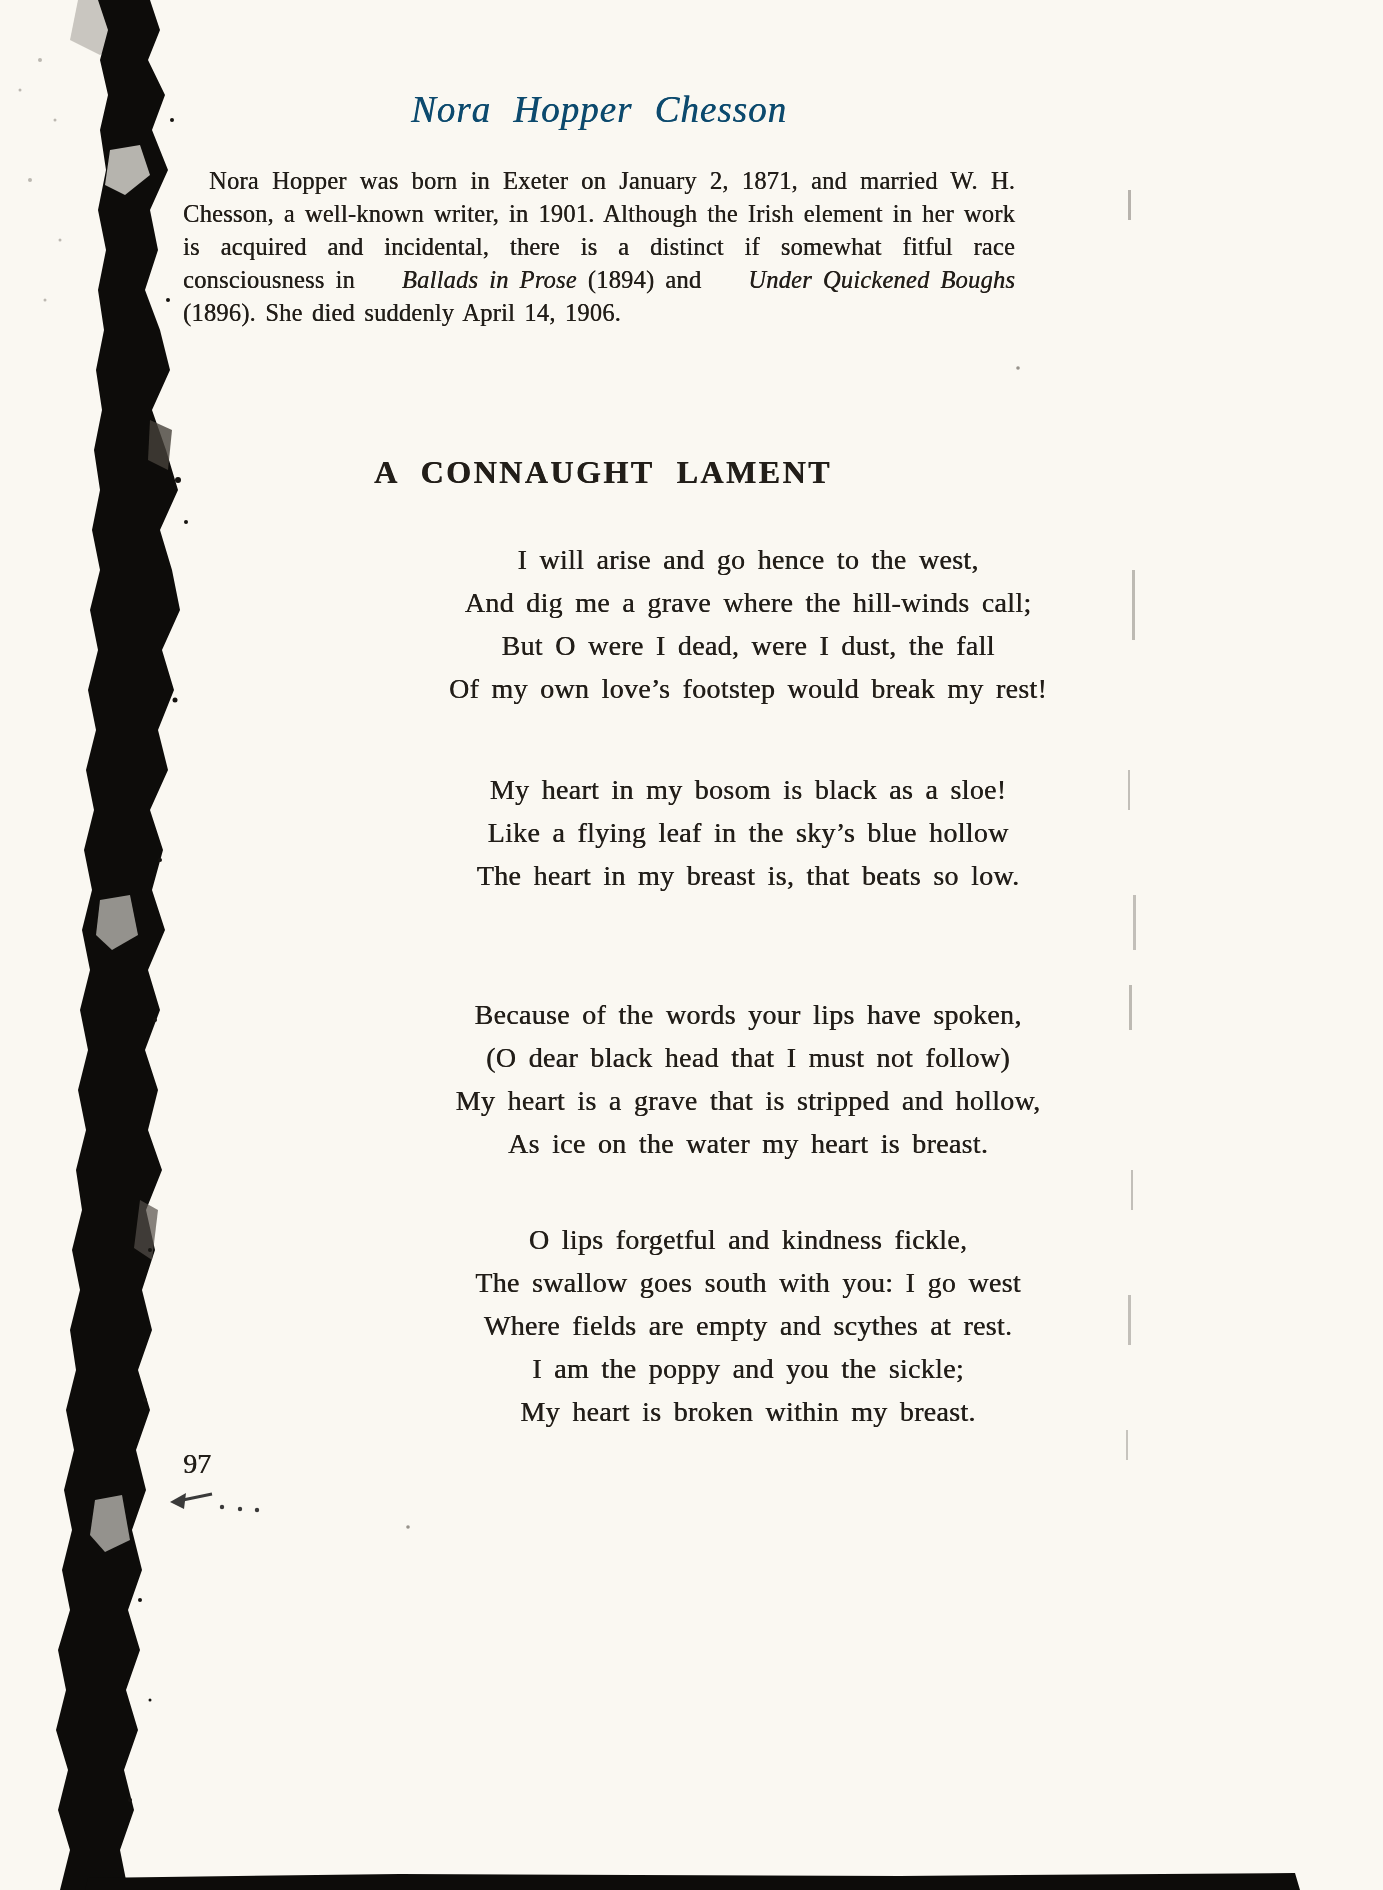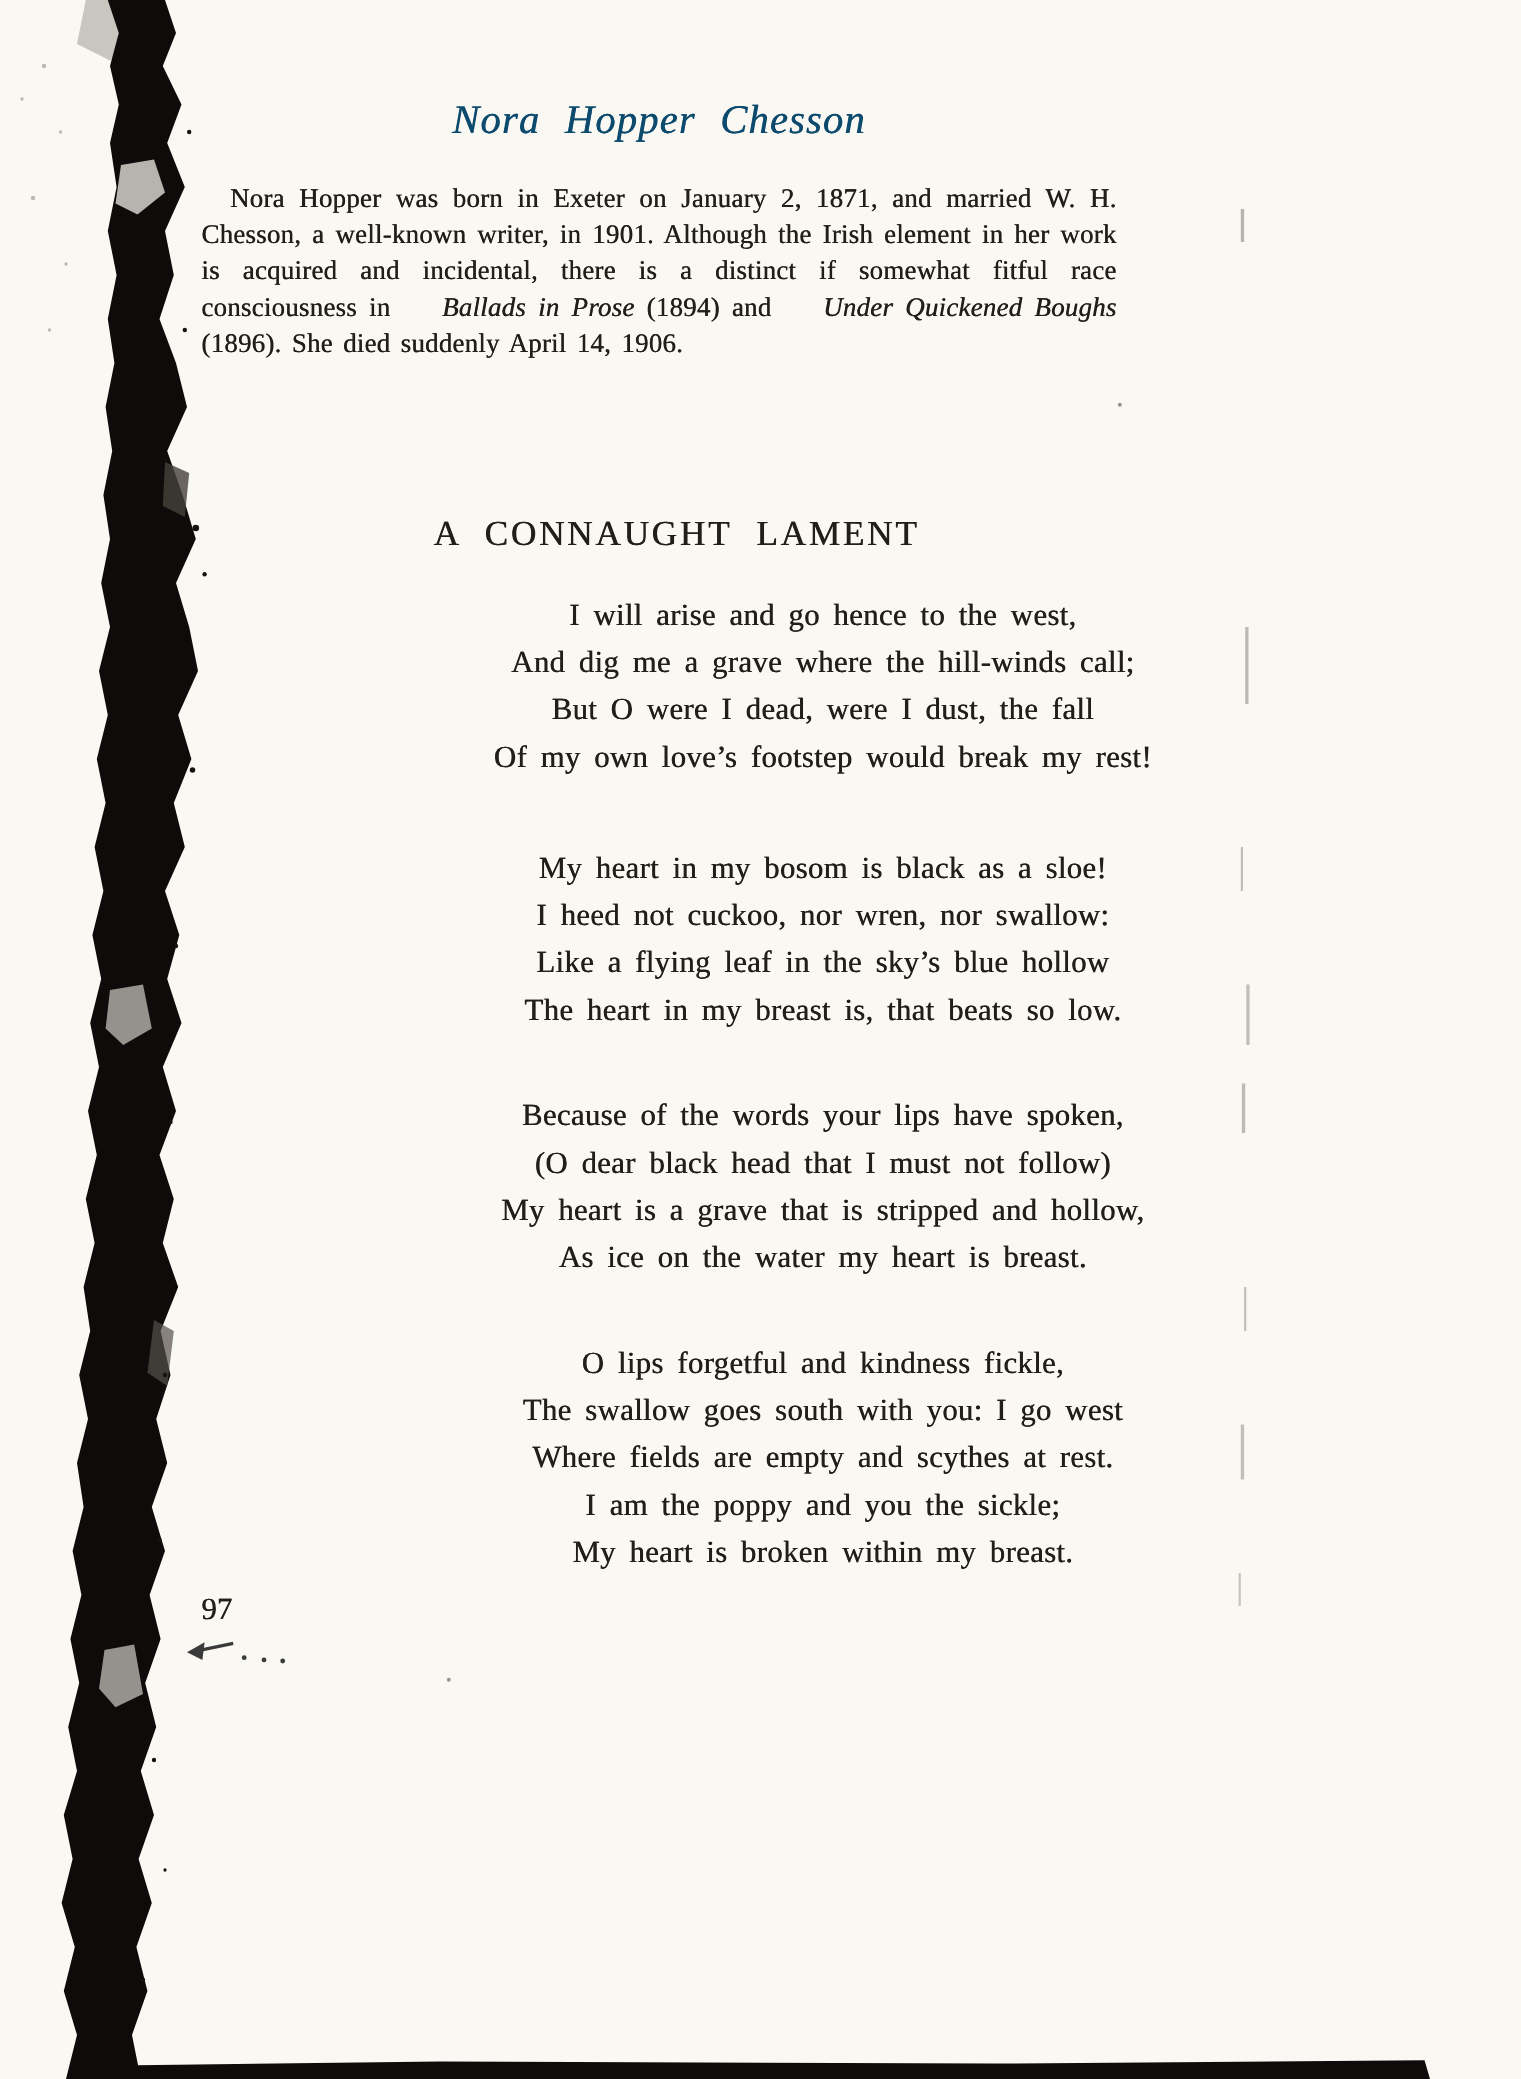--- a/index.html
+++ b/index.html
@@ -57,23 +57,23 @@
     text-indent: 26px;
     letter-spacing: 0.2px;
     word-spacing: 3px;
     text-shadow: 0.35px 0 0 currentColor;
   }
   .bio .ital { font-style: italic; margin-left: 36px; }
   .poem-title {
     left: 183px;
     top: 450px;
     width: 832px;
-    margin: 16px;
+    margin: 4px;
     text-align: center;
-    font-weight: normal;
+    font-weight: bold;
     font-size: 32px;
     letter-spacing: 2.5px;
     word-spacing: 12px;
     text-shadow: 0.45px 0 0 currentColor;
   }
   .stanza {
     left: 258px;
     width: 980px;
     white-space: nowrap;
     text-align: center;
@@ -165,21 +165,20 @@
 
   <div class="content-block stanza" style="top:538px">
     <div class="pline">I will arise and go hence to the west,</div>
     <div class="pline">And dig me a grave where the hill-winds call;</div>
     <div class="pline">But O were I dead, were I dust, the fall</div>
     <div class="pline">Of my own love’s footstep would break my rest!</div>
   </div>
 
   <div class="content-block stanza" style="top:768px">
     <div class="pline">My heart in my bosom is black as a sloe!</div>
-    <div class="pline">I heed not cuckoo, nor wren, nor swallow:</div>
     <div class="pline">Like a flying leaf in the sky’s blue hollow</div>
     <div class="pline">The heart in my breast is, that beats so low.</div>
   </div>
 
   <div class="content-block stanza" style="top:993px">
     <div class="pline">Because of the words your lips have spoken,</div>
     <div class="pline">(O dear black head that I must not follow)</div>
     <div class="pline">My heart is a grave that is stripped and hollow,</div>
     <div class="pline">As ice on the water my heart is breast.</div>
   </div>

